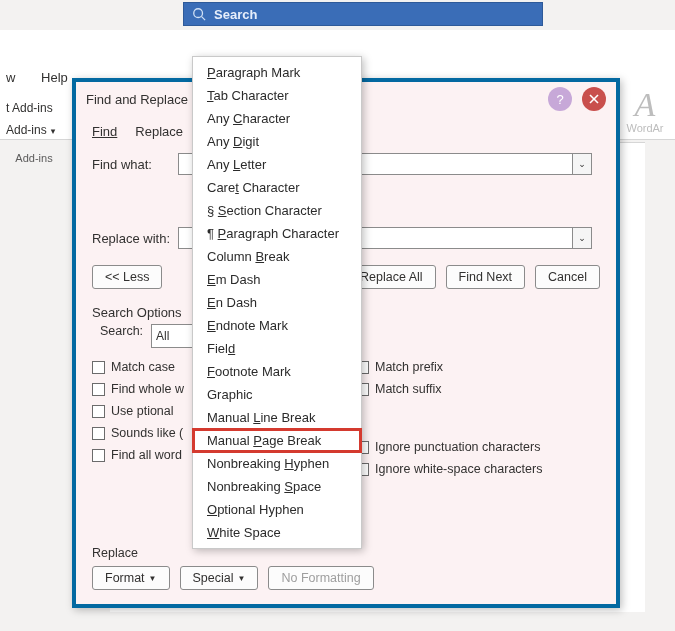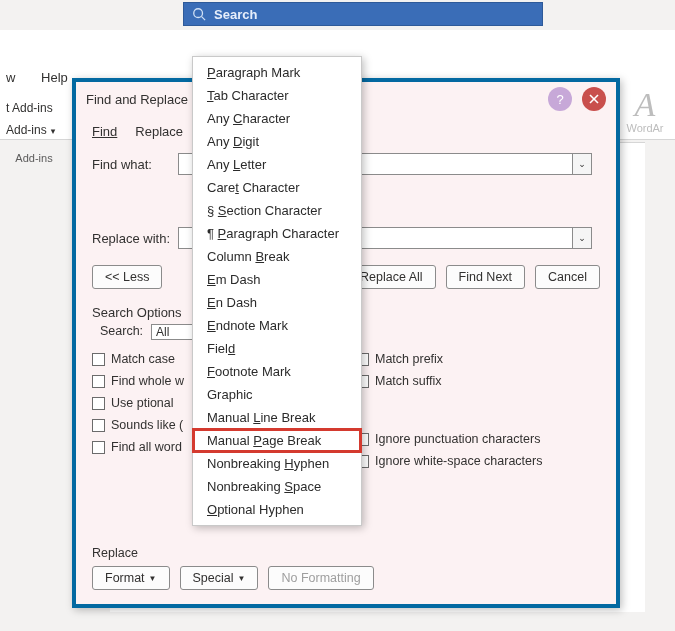--- a/index.html
+++ b/index.html
@@ -158,21 +158,21 @@
     margin-right: 6px; background: #fff;
   }
   .so-row .lbl { font-size: 12.5px; }
   .search-dd {
     display: flex; align-items: flex-start;
     padding: 0 24px 8px 24px;
     font-size: 12.5px;
   }
   .search-dd .sel {
     margin-left: 8px;
-    height: 16px; width: 52px;
+    height: 24px; width: 52px;
     border: 1px solid #8b8b8b;
     background: #fff;
     display: inline-flex; align-items: center; justify-content: space-between;
     padding: 0 4px; font-size: 12px;
   }
   .search-dd .sel .chev { font-size: 8px; }
   .replace-sec {
     position: absolute;
     left: 0; bottom: 0;
     width: 100%;
@@ -373,13 +373,14 @@
     <div class="mi"><span class="u">E</span>n Dash</div>
     <div class="mi"><span class="u">E</span>ndnote Mark</div>
     <div class="mi">Fiel<span class="u">d</span></div>
     <div class="mi"><span class="u">F</span>ootnote Mark</div>
     <div class="mi">Graphic</div>
     <div class="mi">Manual <span class="u">L</span>ine Break</div>
     <div class="mi highlight">Manual <span class="u">P</span>age Break</div>
     <div class="mi">Nonbreaking <span class="u">H</span>yphen</div>
     <div class="mi">Nonbreaking <span class="u">S</span>pace</div>
     <div class="mi"><span class="u">O</span>ptional Hyphen</div>
+    <div class="mi"><span class="u">W</span>hite Space</div>
   </div>
 
 </body></html>

